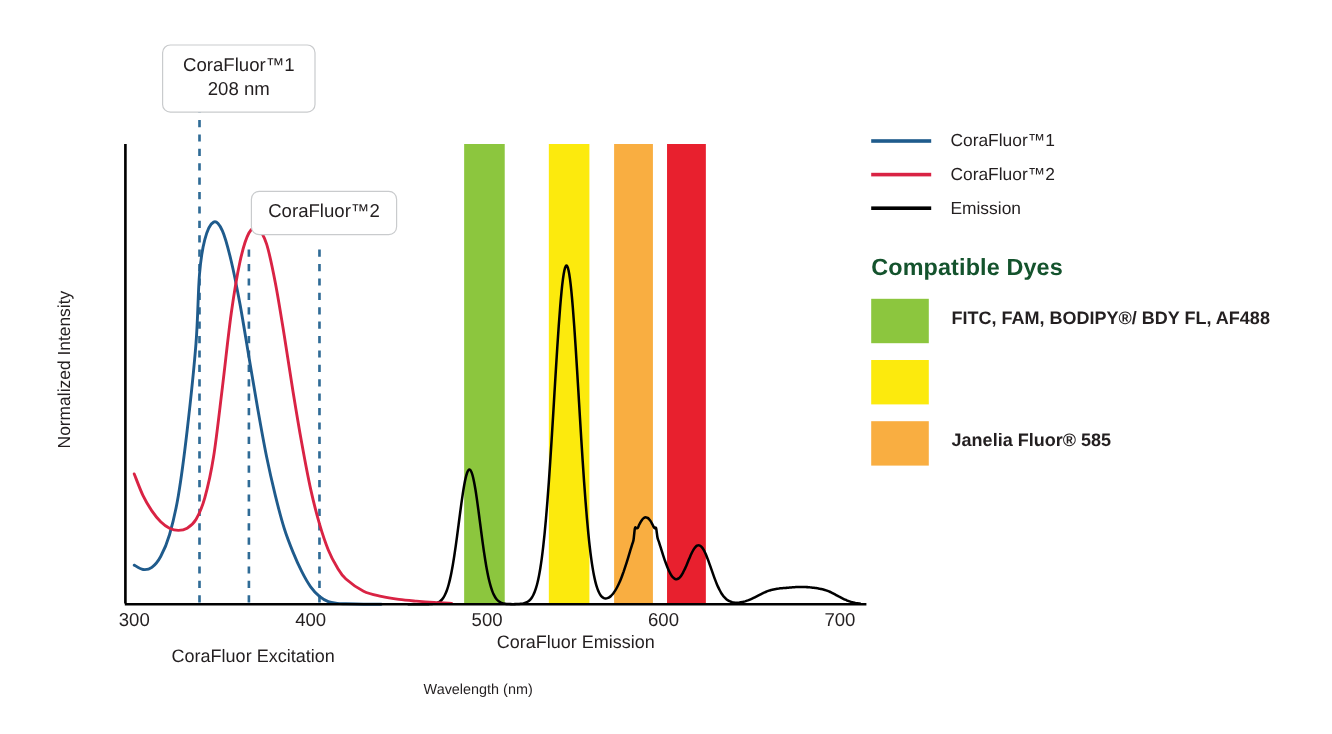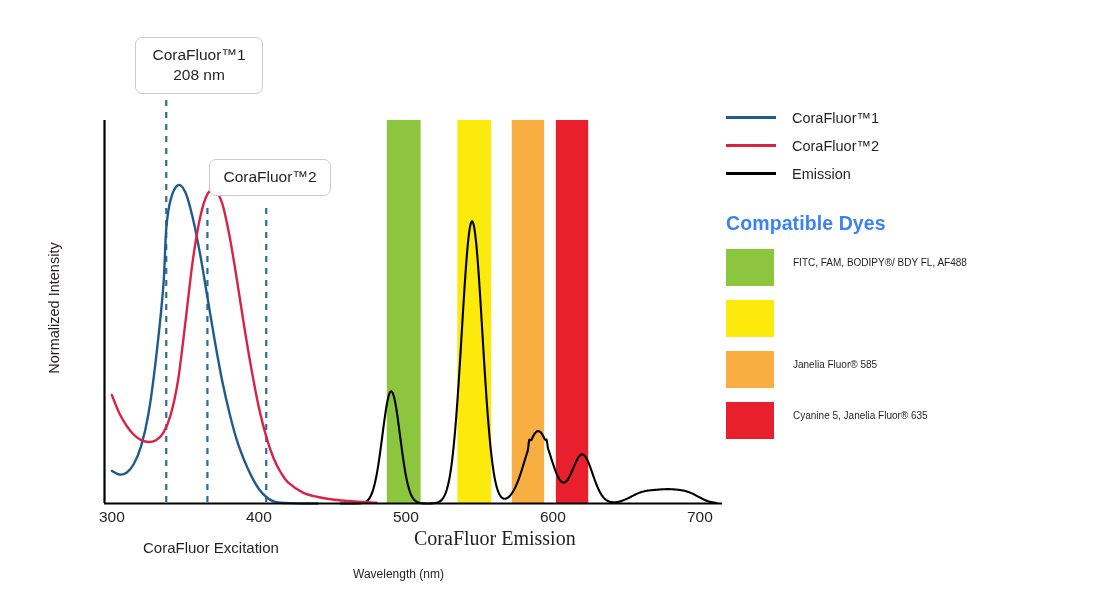--- a/index.html
+++ b/index.html
@@ -15,33 +15,33 @@
             box-sizing:border-box;}
   #anno-1{left:135px;top:37px;width:128px;}
   #anno-2{left:209px;top:159px;width:122px;}
   .anno-line2{display:block;}
 
   .axis-text{position:absolute;font-size:15.5px;color:#231f20;white-space:nowrap;}
   #ylabel{position:absolute;left:-36px;top:300px;width:180px;text-align:center;
           transform:rotate(-90deg);transform-origin:center center;font-size:14.5px;}
   #xtitle{left:353px;top:567px;font-size:12px;}
   #sub-exc{left:143px;top:527px;font-size:15px;margin-top:12px;}
-  #sub-emi{left:414px;top:527px;font-size:20px;font-family:Liberation Serif, serif;}
+  #sub-emi{left:414px;top:527px;font-size:15px;}
 
   
   #panel{position:absolute;left:726px;top:104px;width:370px;}
   .leg-row{display:flex;align-items:center;height:27px;margin-bottom:1px;}
   .leg-swatch{width:50px;height:2.6px;flex:0 0 50px;margin-right:16px;}
   .leg-label{font-size:14.5px;color:#231f20;}
 
-  #dyes-title{margin-top:25px;margin-bottom:6px;font-size:19.5px;color:#3b82f6;
+  #dyes-title{margin-top:25px;margin-bottom:6px;font-size:19.5px;color:#14532d;
               font-weight:600;letter-spacing:.1px;}
   .dye-row{display:flex;align-items:flex-start;margin-top:14px;}
   .dye-swatch{width:48px;height:37px;flex:0 0 48px;margin-right:19px;}
-  .dye-label{font-size:10px;color:#231f20;line-height:1.35;padding-top:7px;}
+  .dye-label{font-size:15px;color:#231f20;line-height:1.35;padding-top:7px;font-weight:bold;}
 </style>
 </head>
 <body>
 
 <div id="root">
 
   <svg class="plot" viewBox="0 0 1110 612">
     <g id="bands">
         <rect x="386.7857142857143" y="120" width="33.81547619047615" height="383.5" fill="#8cc63e"></rect>
         <rect x="457.35714285714283" y="120" width="33.815476190476204" height="383.5" fill="#fcea0d"></rect>
@@ -101,20 +101,16 @@
           <div class="dye-swatch" style="background: rgb(140, 198, 62);"></div>
           <div class="dye-label">FITC, FAM, BODIPY®/ BDY FL, AF488</div>
         </div>
         <div class="dye-row">
           <div class="dye-swatch" style="background: rgb(252, 234, 13);"></div>
         </div>
         <div class="dye-row">
           <div class="dye-swatch" style="background: rgb(249, 174, 65);"></div>
           <div class="dye-label">Janelia Fluor® 585</div>
         </div>
-        <div class="dye-row">
-          <div class="dye-swatch" style="background: rgb(232, 32, 46);"></div>
-          <div class="dye-label">Cyanine 5, Janelia Fluor® 635</div>
-        </div>
       </div>
   </div>
 
 </div>
 
 </body></html>

